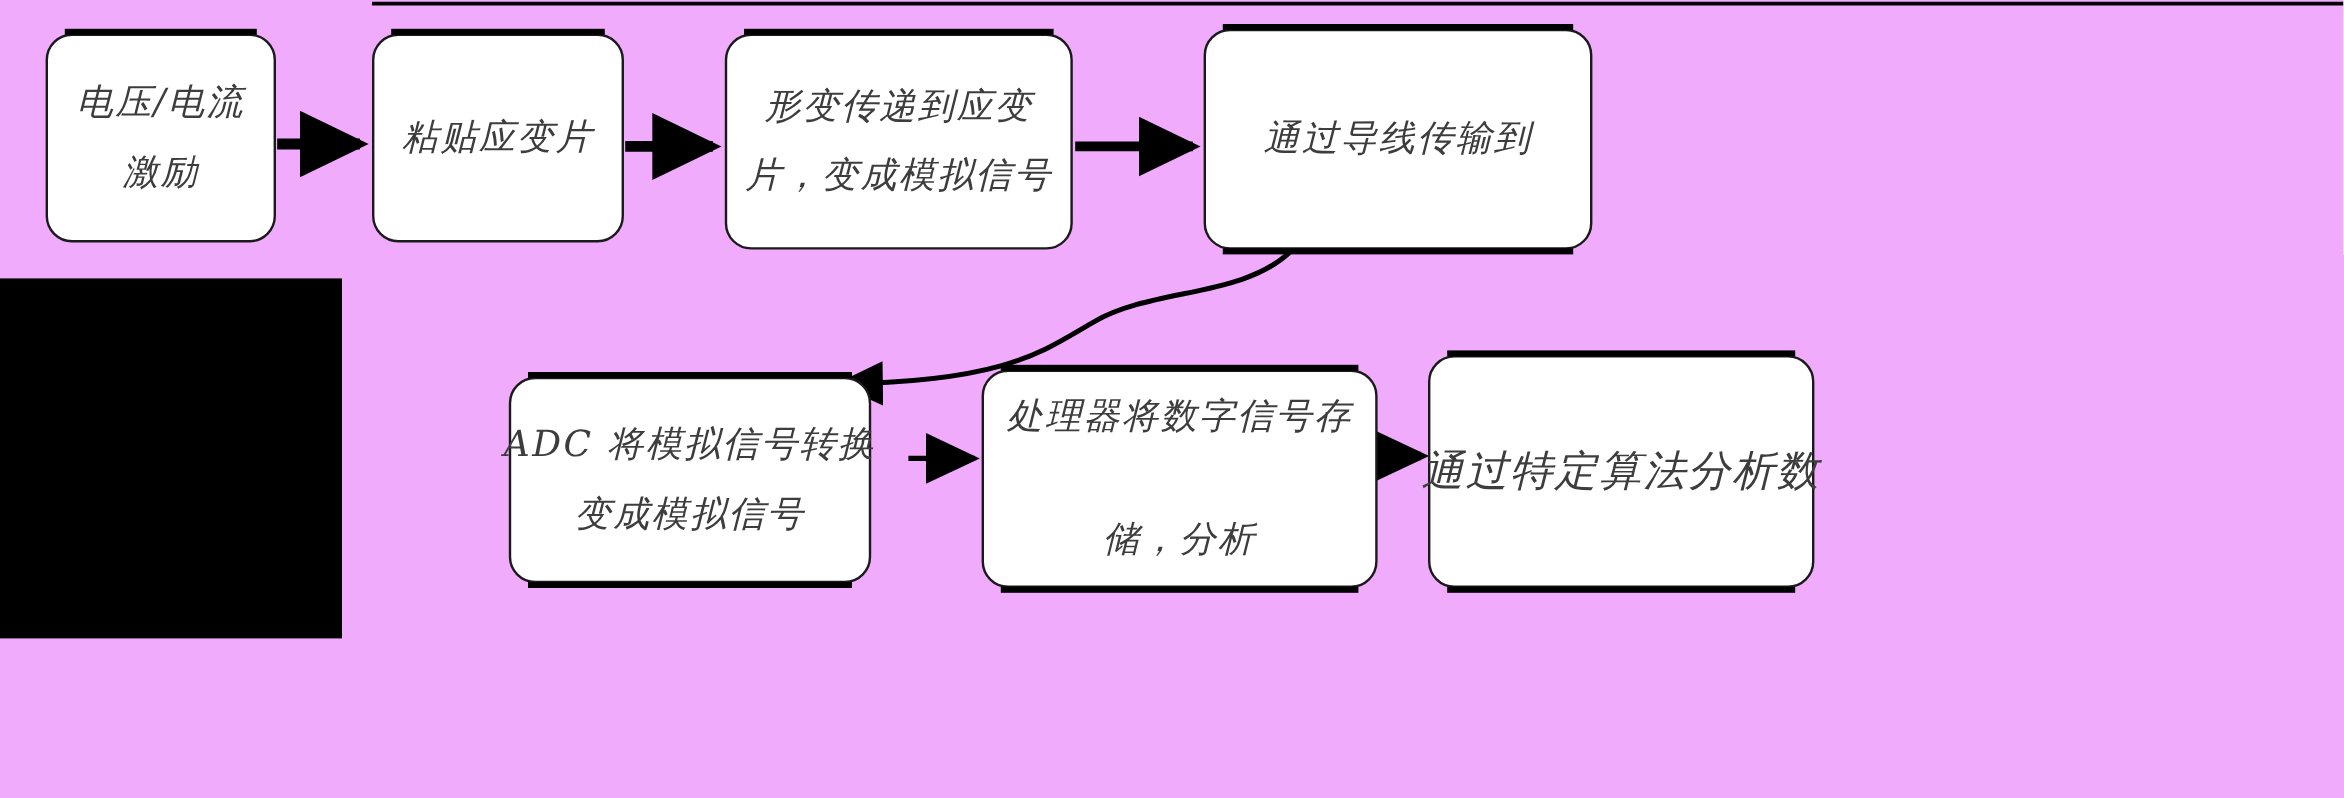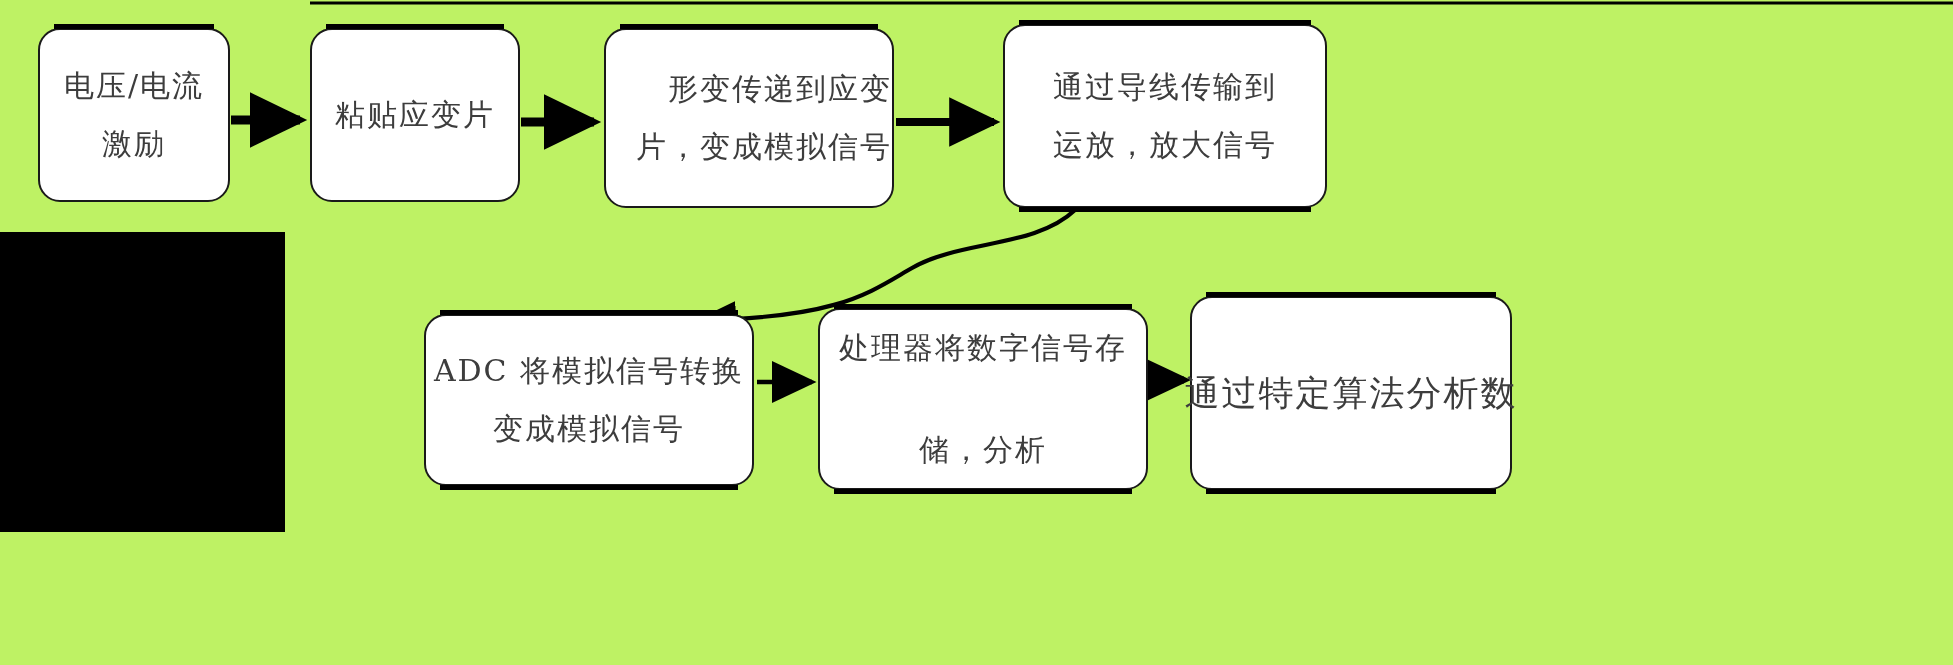--- a/index.html
+++ b/index.html
@@ -7,22 +7,23 @@
     padding: 0;
     background: #ffffff;
   }
   body {
     font-family: "DejaVu Serif", "Liberation Serif", serif;
   }
   #canvas {
     position: relative;
     width: 1953px;
     height: 665px;
-    background: #bef264;
+    background: #f0abfc;
     overflow: hidden;
+    font-style: italic;
   }
   
   #wires {
     position: absolute;
     left: 0;
     top: 0;
     width: 1953px;
     height: 665px;
     pointer-events: none;
   }
@@ -61,24 +62,24 @@
     content: "";
     position: absolute;
     left: 14px;
     right: 14px;
     bottom: -6px;
     height: 5px;
     background: #000000;
   }
   .node.n1 { left: 38px;   top: 28px;  width: 192px; height: 174px; font-size: 30px; }
   .node.n2 { left: 310px;  top: 28px;  width: 210px; height: 174px; font-size: 30px; }
-  .node.n3 { left: 604px;  top: 28px;  width: 290px; height: 180px; font-size: 30px; align-items: flex-end; }
+  .node.n3 { left: 604px;  top: 28px;  width: 290px; height: 180px; font-size: 30px; }
   .node.n4 { left: 1003px; top: 24px;  width: 324px; height: 184px; font-size: 30px; }
 
-  .node.n5 { left: 424px;  top: 314px; width: 330px; height: 172px; font-size: 30px; }
+  .node.n5 { left: 424px;  top: 314px; width: 302px; height: 172px; font-size: 30px; }
   .node.n6 { left: 818px;  top: 308px; width: 330px; height: 182px; font-size: 30px; gap: 44px; }
   .node.n7 { left: 1190px; top: 296px; width: 322px; height: 194px; font-size: 35px; }
 
   
   .node.n1 { }
   
   #artifact {
     position: absolute;
     left: 0;
     top: 232px;
@@ -133,21 +134,20 @@
     <span class="ln">粘贴应变片</span>
   </div>
 
   <div class="node n3">
     <span class="ln">形变传递到应变</span>
     <span class="ln">片，变成模拟信号</span>
   </div>
 
   <div class="node n4 with-base">
     <span class="ln">通过导线传输到</span>
-    <span class="ln">运放，放大信号</span>
   </div>
 
   <div class="node n5 with-base">
     <span class="ln">ADC 将模拟信号转换</span>
     <span class="ln">变成模拟信号</span>
   </div>
 
   <div class="node n6 with-base">
     <span class="ln">处理器将数字信号存</span>
     <span class="ln">储，分析</span>

